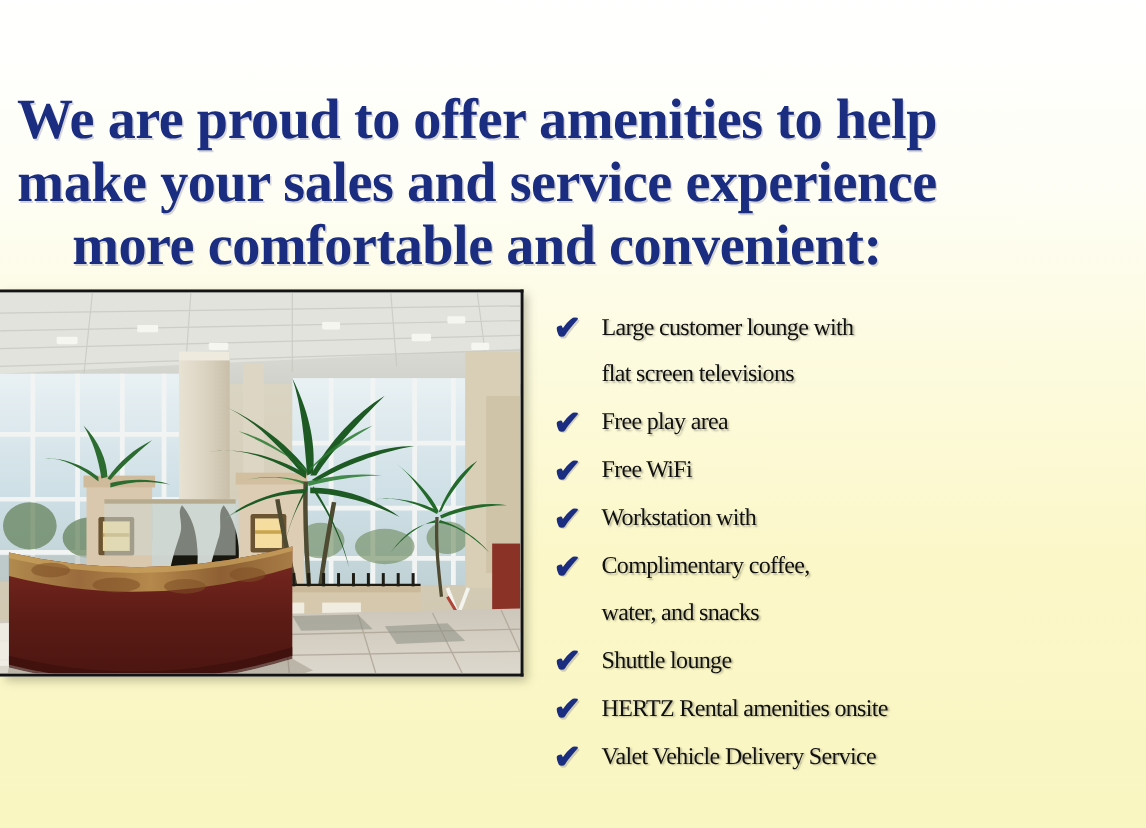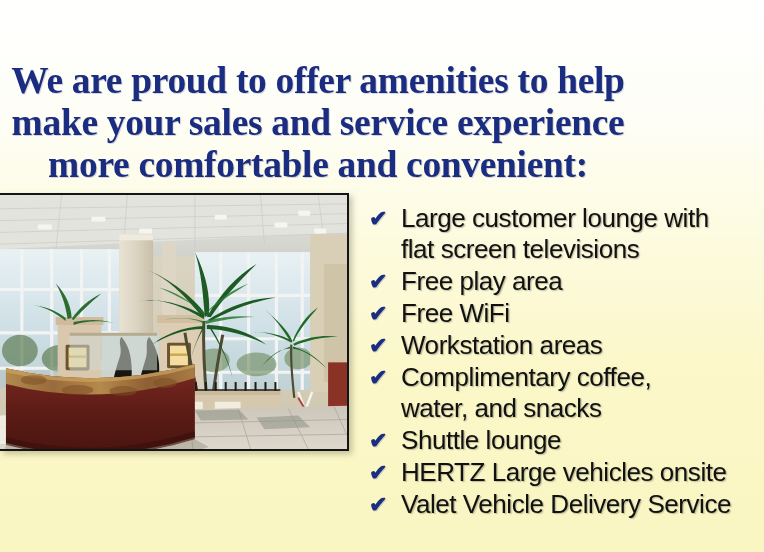--- a/index.html
+++ b/index.html
@@ -83,22 +83,22 @@
     font-size: 22px;
     line-height: 31px;
     color: #1B2D80;
     font-weight: bold;
     text-align: left;
     padding-left: 3px;
     text-shadow: 1px 1px 0 rgba(130,130,150,0.35);
   }
   .amenity-text {
     flex: 1 1 auto;
-    font-family: Liberation Sans, sans-serif;
-    font-size: 26px;
+    font-family: Liberation Serif, serif;
+    font-size: 16px;
     line-height: 31px;
     color: #111111;
     letter-spacing: -0.45px;
     text-shadow: 1.2px 1.2px 1.2px rgba(110,110,90,0.45);
     white-space: pre-line;
   }
 </style>
 </head>
 <body>
 
@@ -367,37 +367,37 @@
       <span class="amenity-text">Free play area</span>
     </li>
 
     <li class="amenity-row">
       <span class="check-icon">✔</span>
       <span class="amenity-text">Free WiFi</span>
     </li>
 
     <li class="amenity-row">
       <span class="check-icon">✔</span>
-      <span class="amenity-text">Workstation areas</span>
+      <span class="amenity-text">Workstation with</span>
     </li>
 
     <li class="amenity-row">
       <span class="check-icon">✔</span>
       <span class="amenity-text">Complimentary coffee,
 water, and snacks</span>
     </li>
 
     <li class="amenity-row">
       <span class="check-icon">✔</span>
       <span class="amenity-text">Shuttle lounge</span>
     </li>
 
     <li class="amenity-row">
       <span class="check-icon">✔</span>
-      <span class="amenity-text">HERTZ Large vehicles onsite</span>
+      <span class="amenity-text">HERTZ Rental amenities onsite</span>
     </li>
 
     <li class="amenity-row">
       <span class="check-icon">✔</span>
       <span class="amenity-text">Valet Vehicle Delivery Service</span>
     </li>
 
   </ul>
 
 </div>

